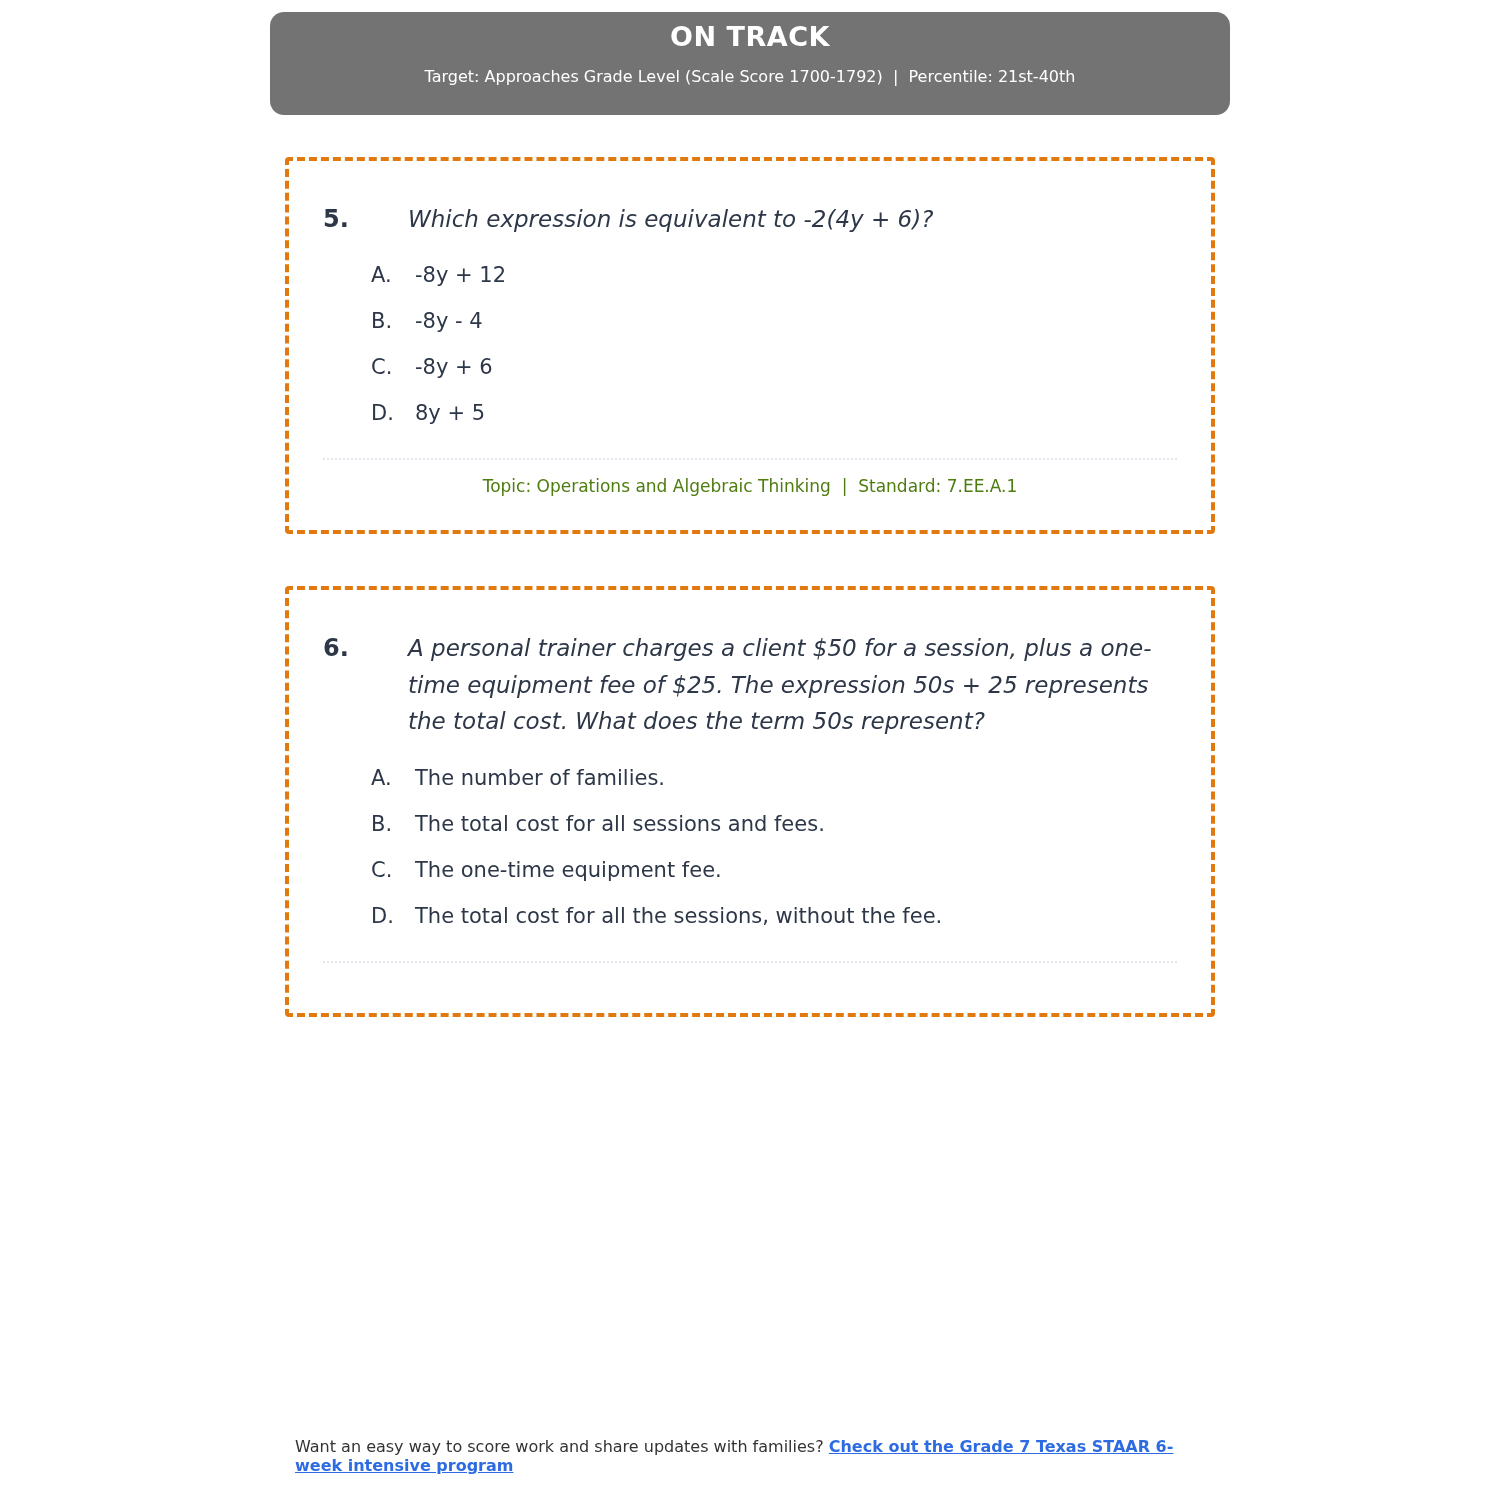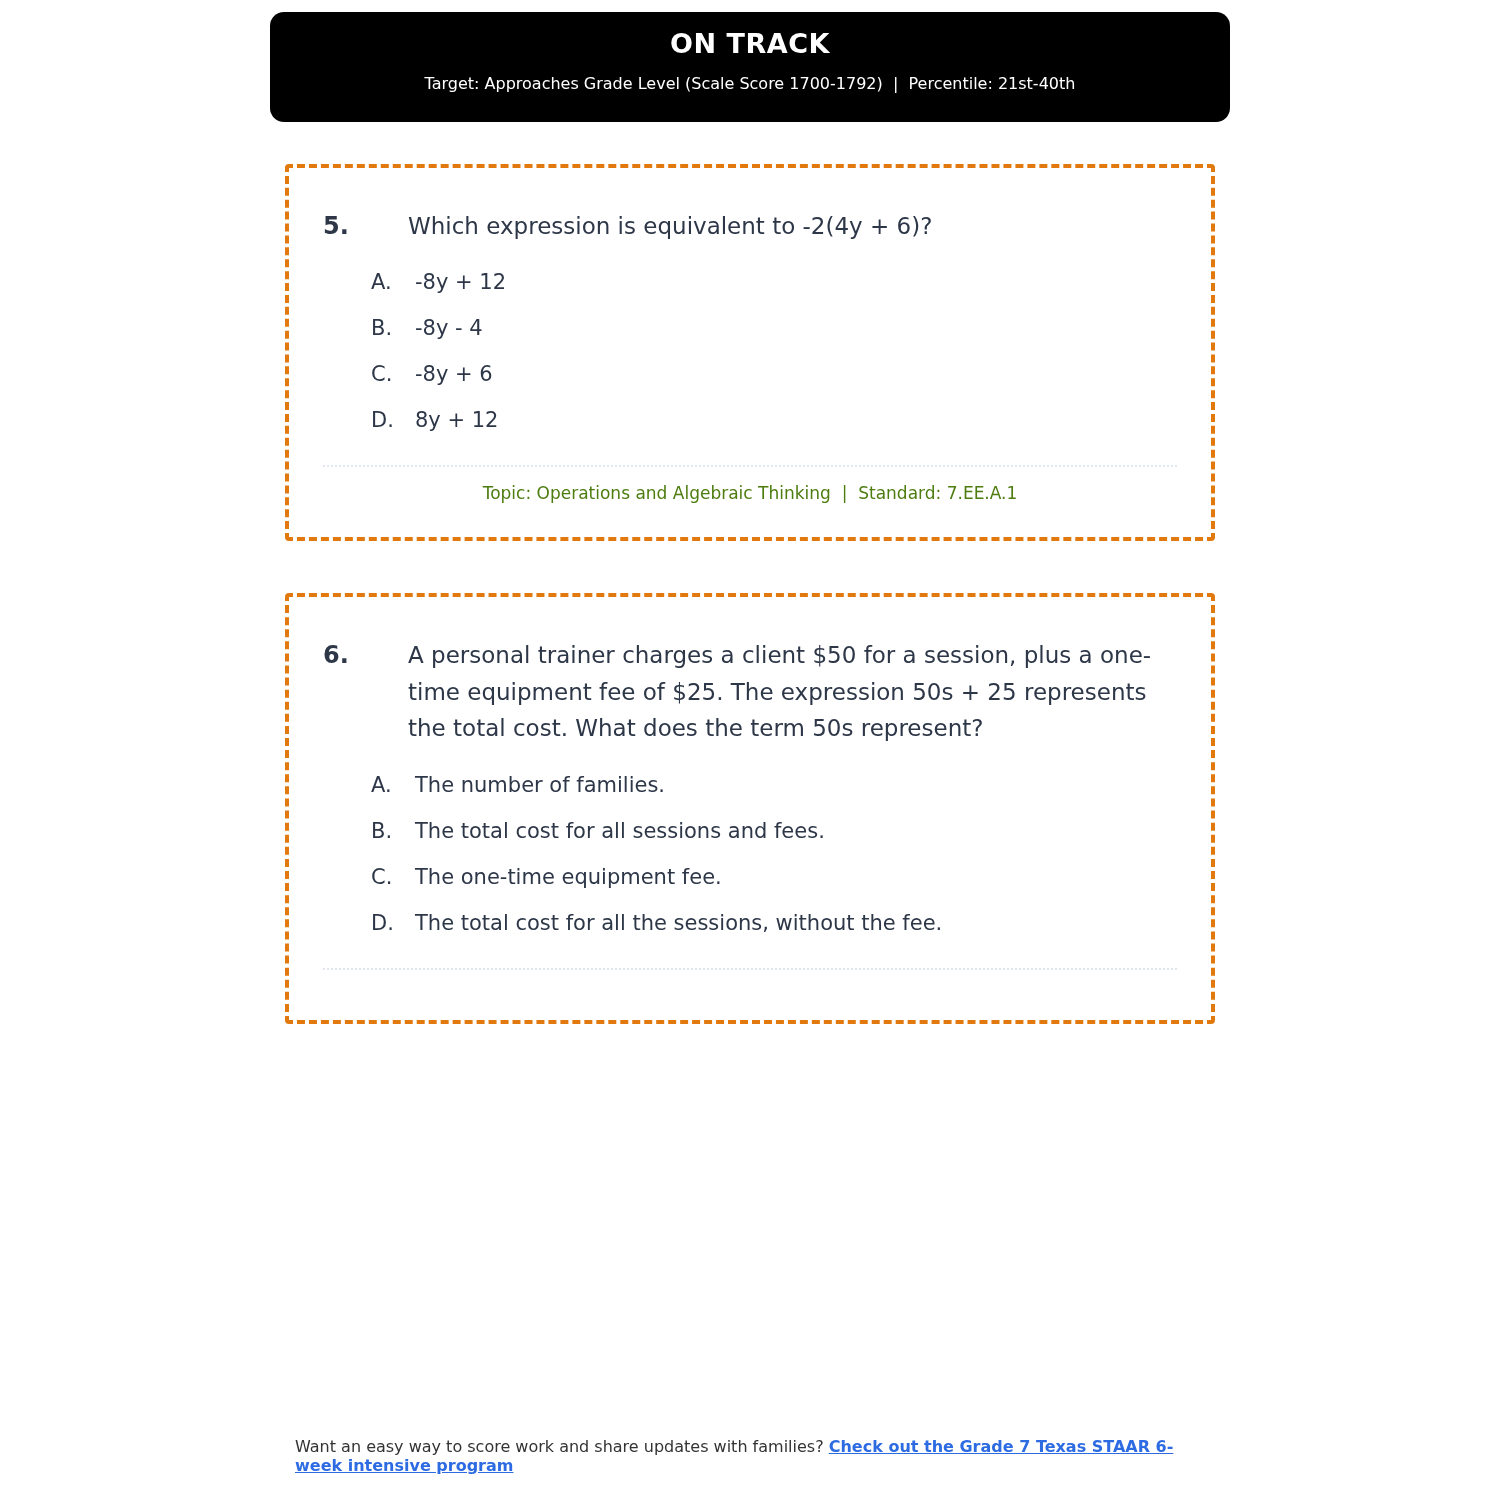--- a/index.html
+++ b/index.html
@@ -15,25 +15,25 @@
     background: #ffffff;
     overflow: hidden;
   }
   .content-col {
     width: 960px;
     margin: 0 auto;
   }
   
   .banner {
     margin-top: 12px;
-    background: #000000;
+    background: #737373;
     border-radius: 14px;
     color: #ffffff;
     text-align: center;
-    padding: 16px 20px 28px 20px;
+    padding: 9px 20px 28px 20px;
     box-sizing: border-box;
   }
   .banner-title {
     font-size: 27px;
     font-weight: bold;
     letter-spacing: 0.5px;
     line-height: 1.2;
   }
   .banner-subtitle {
     margin-top: 14px;
@@ -60,20 +60,21 @@
     flex: 0 0 85px;
     font-size: 24px;
     font-weight: bold;
     line-height: 36px;
   }
   .qtext {
     flex: 1 1 auto;
     font-size: 23px;
     line-height: 36.5px;
     max-width: 765px;
+    font-style: italic;
   }
   .options {
     list-style: none;
     margin: 20px 0 0 48px;
     padding: 0;
   }
   .option {
     display: flex;
     align-items: flex-start;
     color: #2D3748;
@@ -140,21 +141,21 @@
         <li class="option">
           <span class="letter">B.</span>
           <span class="otext">-8y - 4</span>
         </li>
         <li class="option">
           <span class="letter">C.</span>
           <span class="otext">-8y + 6</span>
         </li>
         <li class="option">
           <span class="letter">D.</span>
-          <span class="otext">8y + 12</span>
+          <span class="otext">8y + 5</span>
         </li>
       </ul>
       <div class="sep"></div>
       <div class="qfooter">Topic: Operations and Algebraic Thinking  |  Standard: 7.EE.A.1</div>
     </section>
 
     <section class="qcard second">
       <div class="qrow">
         <span class="qnum">6.</span>
         <span class="qtext">A personal trainer charges a client $50 for a session, plus a one-time equipment fee of $25. The expression 50s + 25 represents the total cost. What does the term 50s represent?</span>

